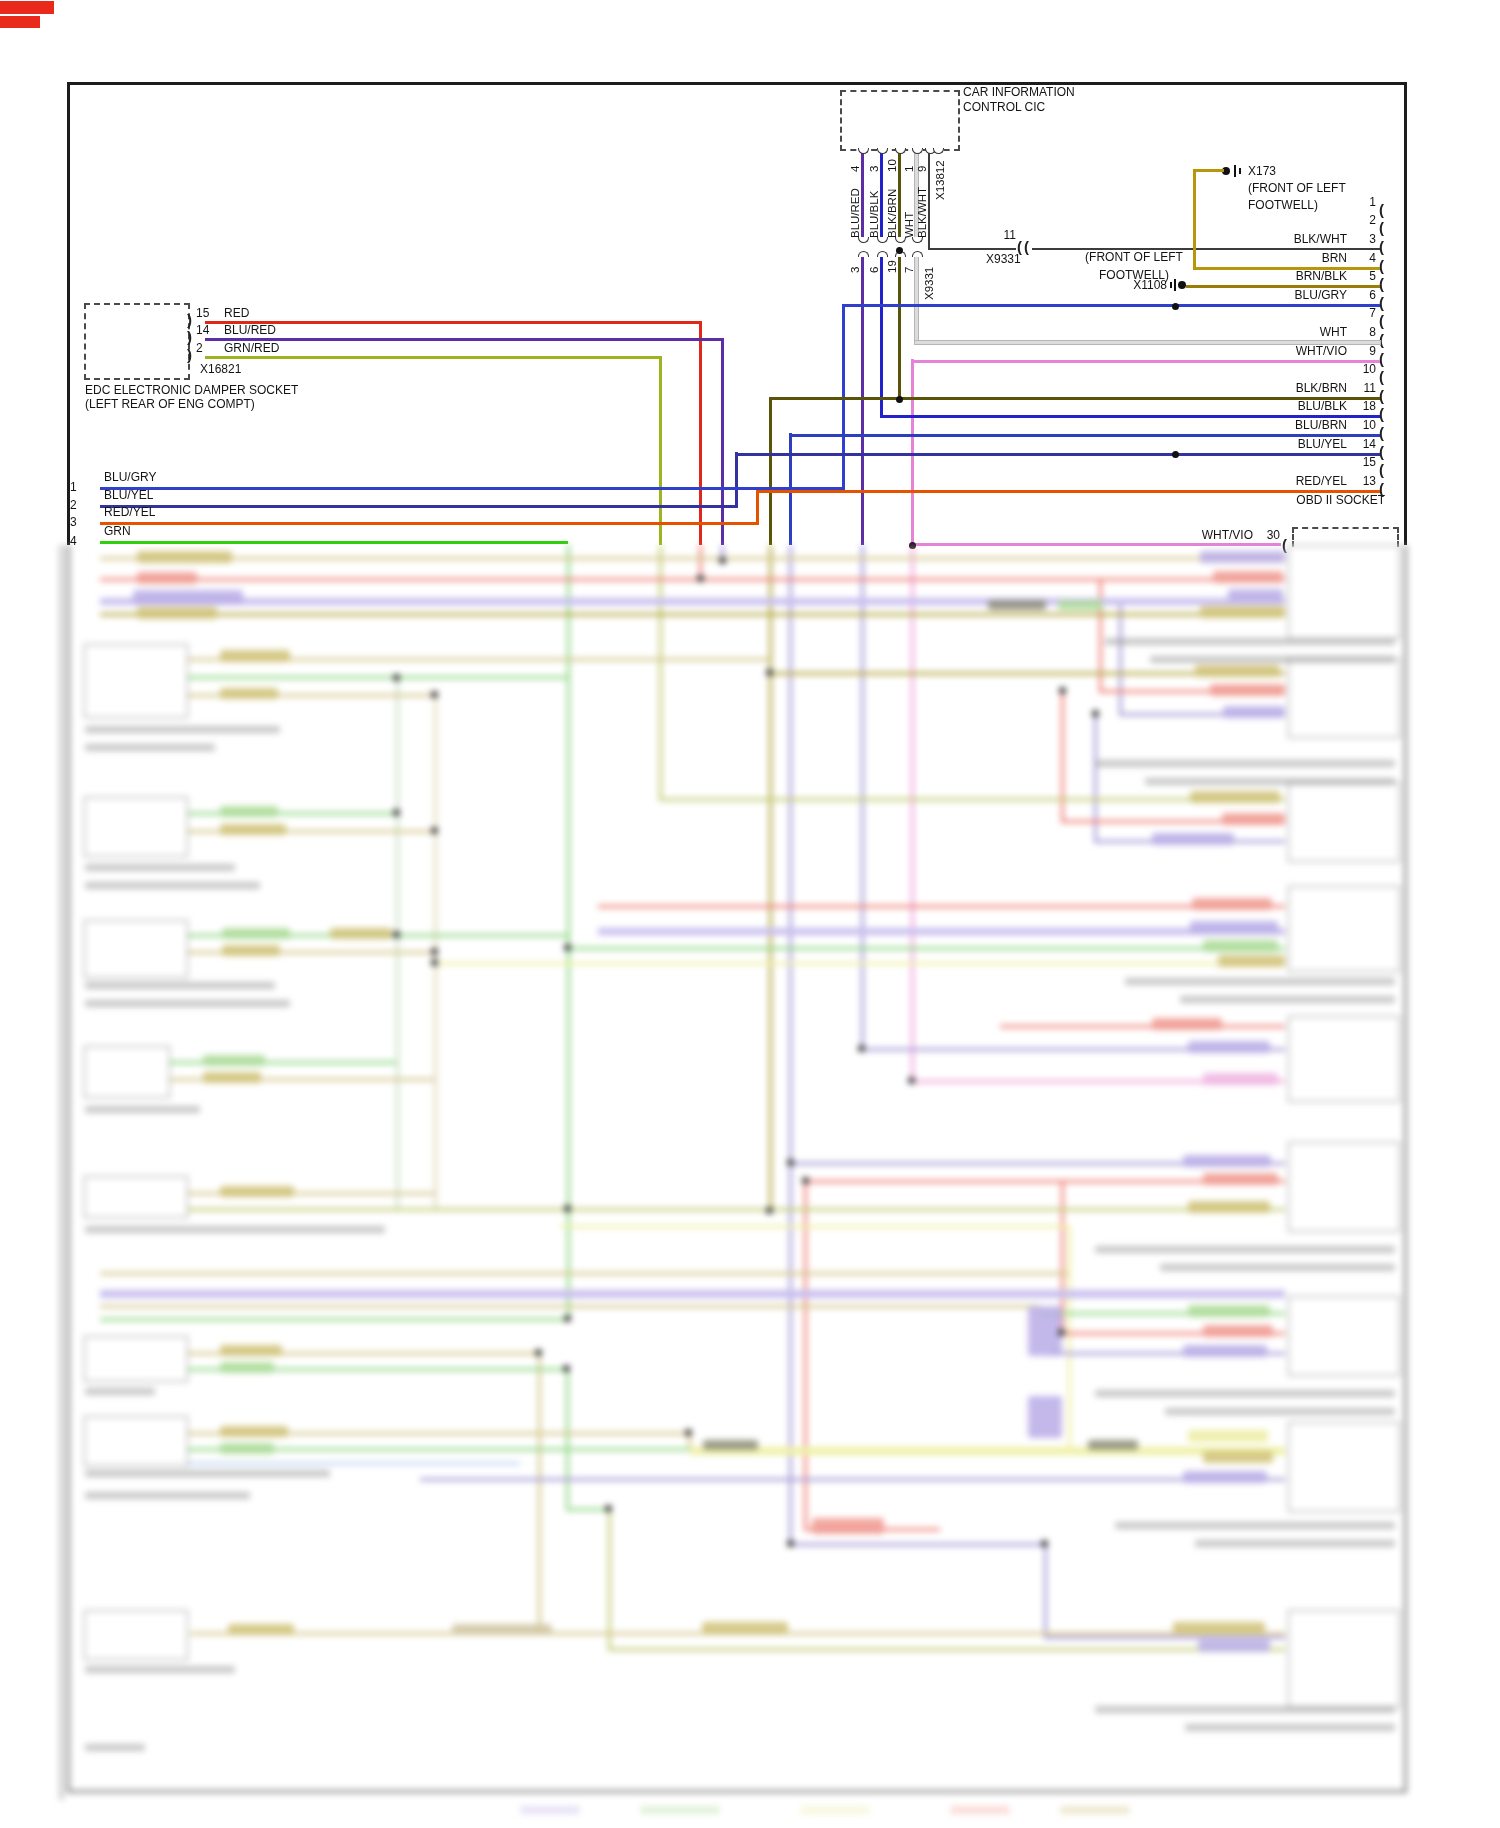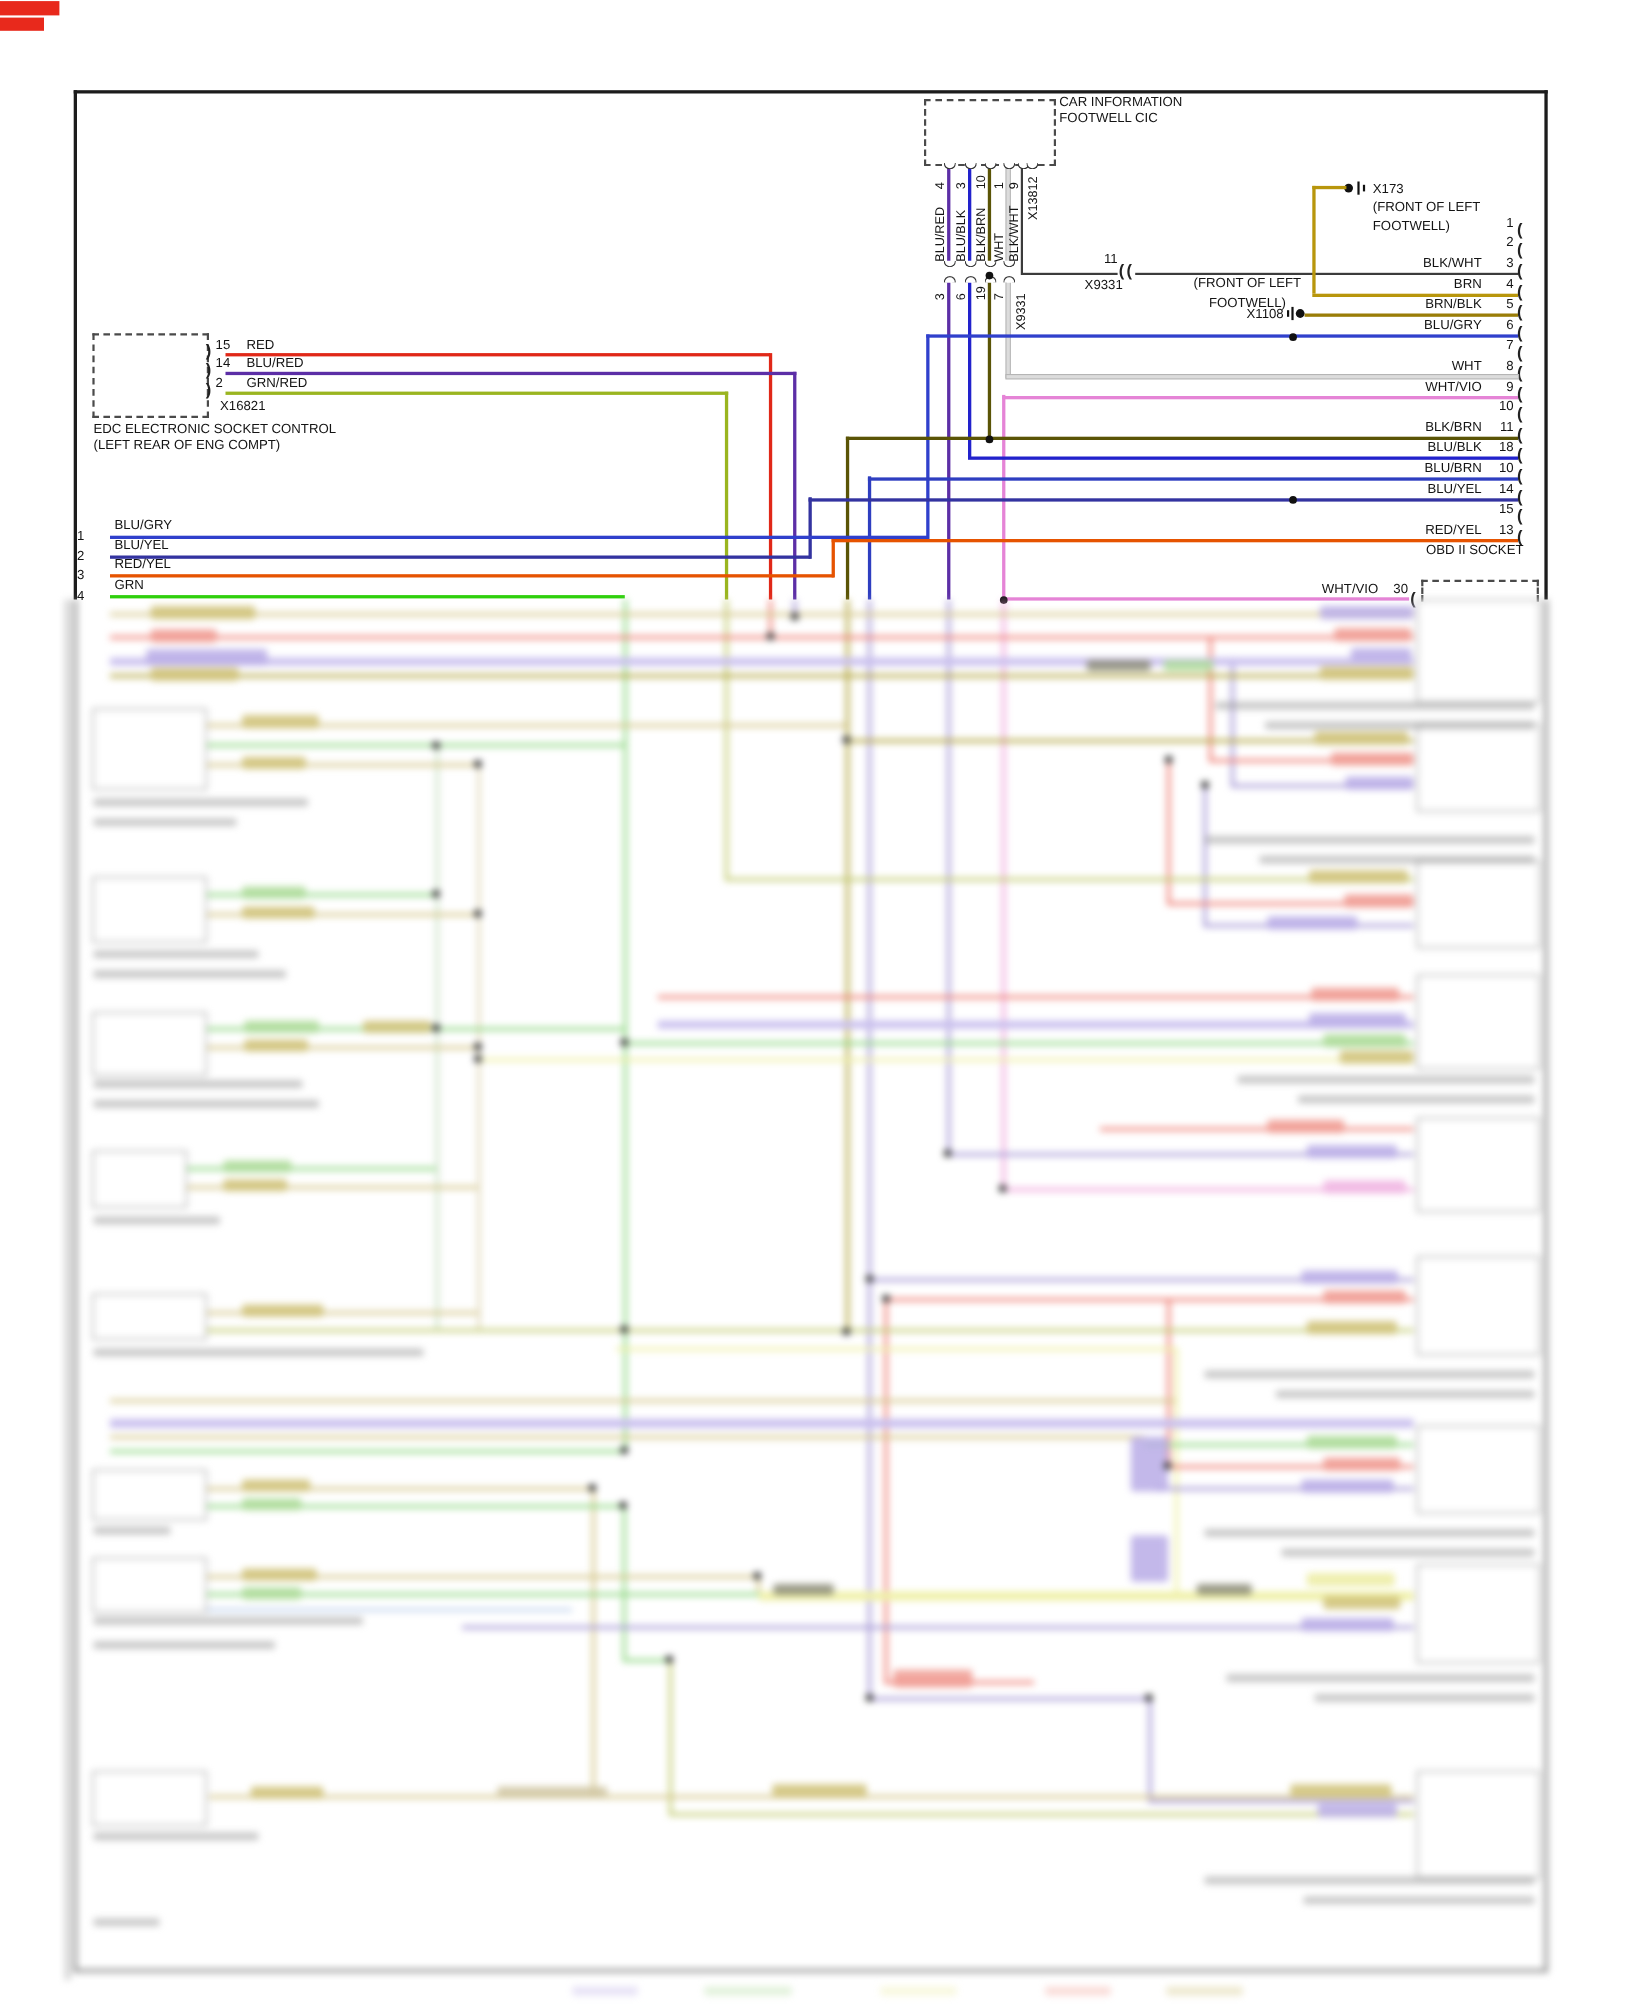--- a/index.html
+++ b/index.html
@@ -32,21 +32,21 @@
 
   <div class="abs" style="left:0;top:1px;width:54px;height:13px;background:#e8291c"></div>
   <div class="abs" style="left:0;top:16px;width:40px;height:12px;background:#e8291c"></div>
 
   <div class="ln" style="left:67px;top:82px;width:1340px;height:3px;background:#1c1c1c"></div>
   <div class="ln" style="left:67px;top:82px;width:3px;height:463px;background:#1c1c1c"></div>
   <div class="ln" style="left:1404px;top:82px;width:3px;height:463px;background:#1c1c1c"></div>
 
   <div class="dash" style="left:840px;top:90px;width:116px;height:57px"></div>
   <div class="t" style="left:963px;top:85px">CAR INFORMATION</div>
-  <div class="t" style="left:963px;top:100px">FOOTWELL CIC</div>
+  <div class="t" style="left:963px;top:100px">CONTROL CIC</div>
 
   <div class="t ra" style="left:986px;top:228px;width:30px">11</div>
   <div class="t" style="left:986px;top:252px">X9331</div>
   <div class="t ctr" style="left:1062px;top:250px;width:144px">(FRONT OF LEFT</div>
   <div class="t ctr" style="left:1062px;top:268px;width:144px">FOOTWELL)</div>
   <span class="arc" style="left:1017px;top:239px">(</span>
   <span class="arc" style="left:1024px;top:239px">(</span>
 
   <div class="t" style="left:1248px;top:164px">X173</div>
   <div class="t" style="left:1248px;top:181px">(FRONT OF LEFT</div>
@@ -54,21 +54,21 @@
   <div class="dot" style="left:1222px;top:167px;width:8px;height:8px"></div>
   <div class="ln" style="left:1234px;top:165px;width:2px;height:12px;background:#111"></div>
   <div class="ln" style="left:1239px;top:168px;width:2px;height:6px;background:#111"></div>
 
   <div class="t ra" style="left:1077px;top:278px;width:90px">X1108</div>
   <div class="ln" style="left:1170px;top:282px;width:2px;height:6px;background:#111"></div>
   <div class="ln" style="left:1174px;top:279px;width:2px;height:12px;background:#111"></div>
   <div class="dot" style="left:1178px;top:281px;width:8px;height:8px"></div>
 
   <div class="dash" style="left:84px;top:303px;width:102px;height:73px"></div>
-  <div class="t" style="left:85px;top:383px">EDC ELECTRONIC SOCKET CONTROL</div>
+  <div class="t" style="left:85px;top:383px">EDC ELECTRONIC DAMPER SOCKET</div>
   <div class="t" style="left:85px;top:397px">(LEFT REAR OF ENG COMPT)</div>
   <div class="t" style="left:200px;top:362px">X16821</div>
 
   <div class="t ra" style="left:1185px;top:493px;width:200px">OBD II SOCKET</div>
   <div class="t ra" style="left:1163px;top:528px;width:90px">WHT/VIO</div>
   <div class="t ra" style="left:1256px;top:528px;width:24px">30</div>
   <span class="arc" style="left:1282px;top:537px">(</span>
   <div class="abs" style="left:1292px;top:527px;width:103px;height:18px;border:2px dashed #4a4a4a;border-bottom:none"></div>
 <div class="ln" style="left: 861px; top: 152px; width: 3px; height: 393px; background: rgb(92, 46, 166);"></div>
     <div class="ln" style="left: 880px; top: 152px; width: 3px; height: 264px; background: rgb(34, 34, 204);"></div>

